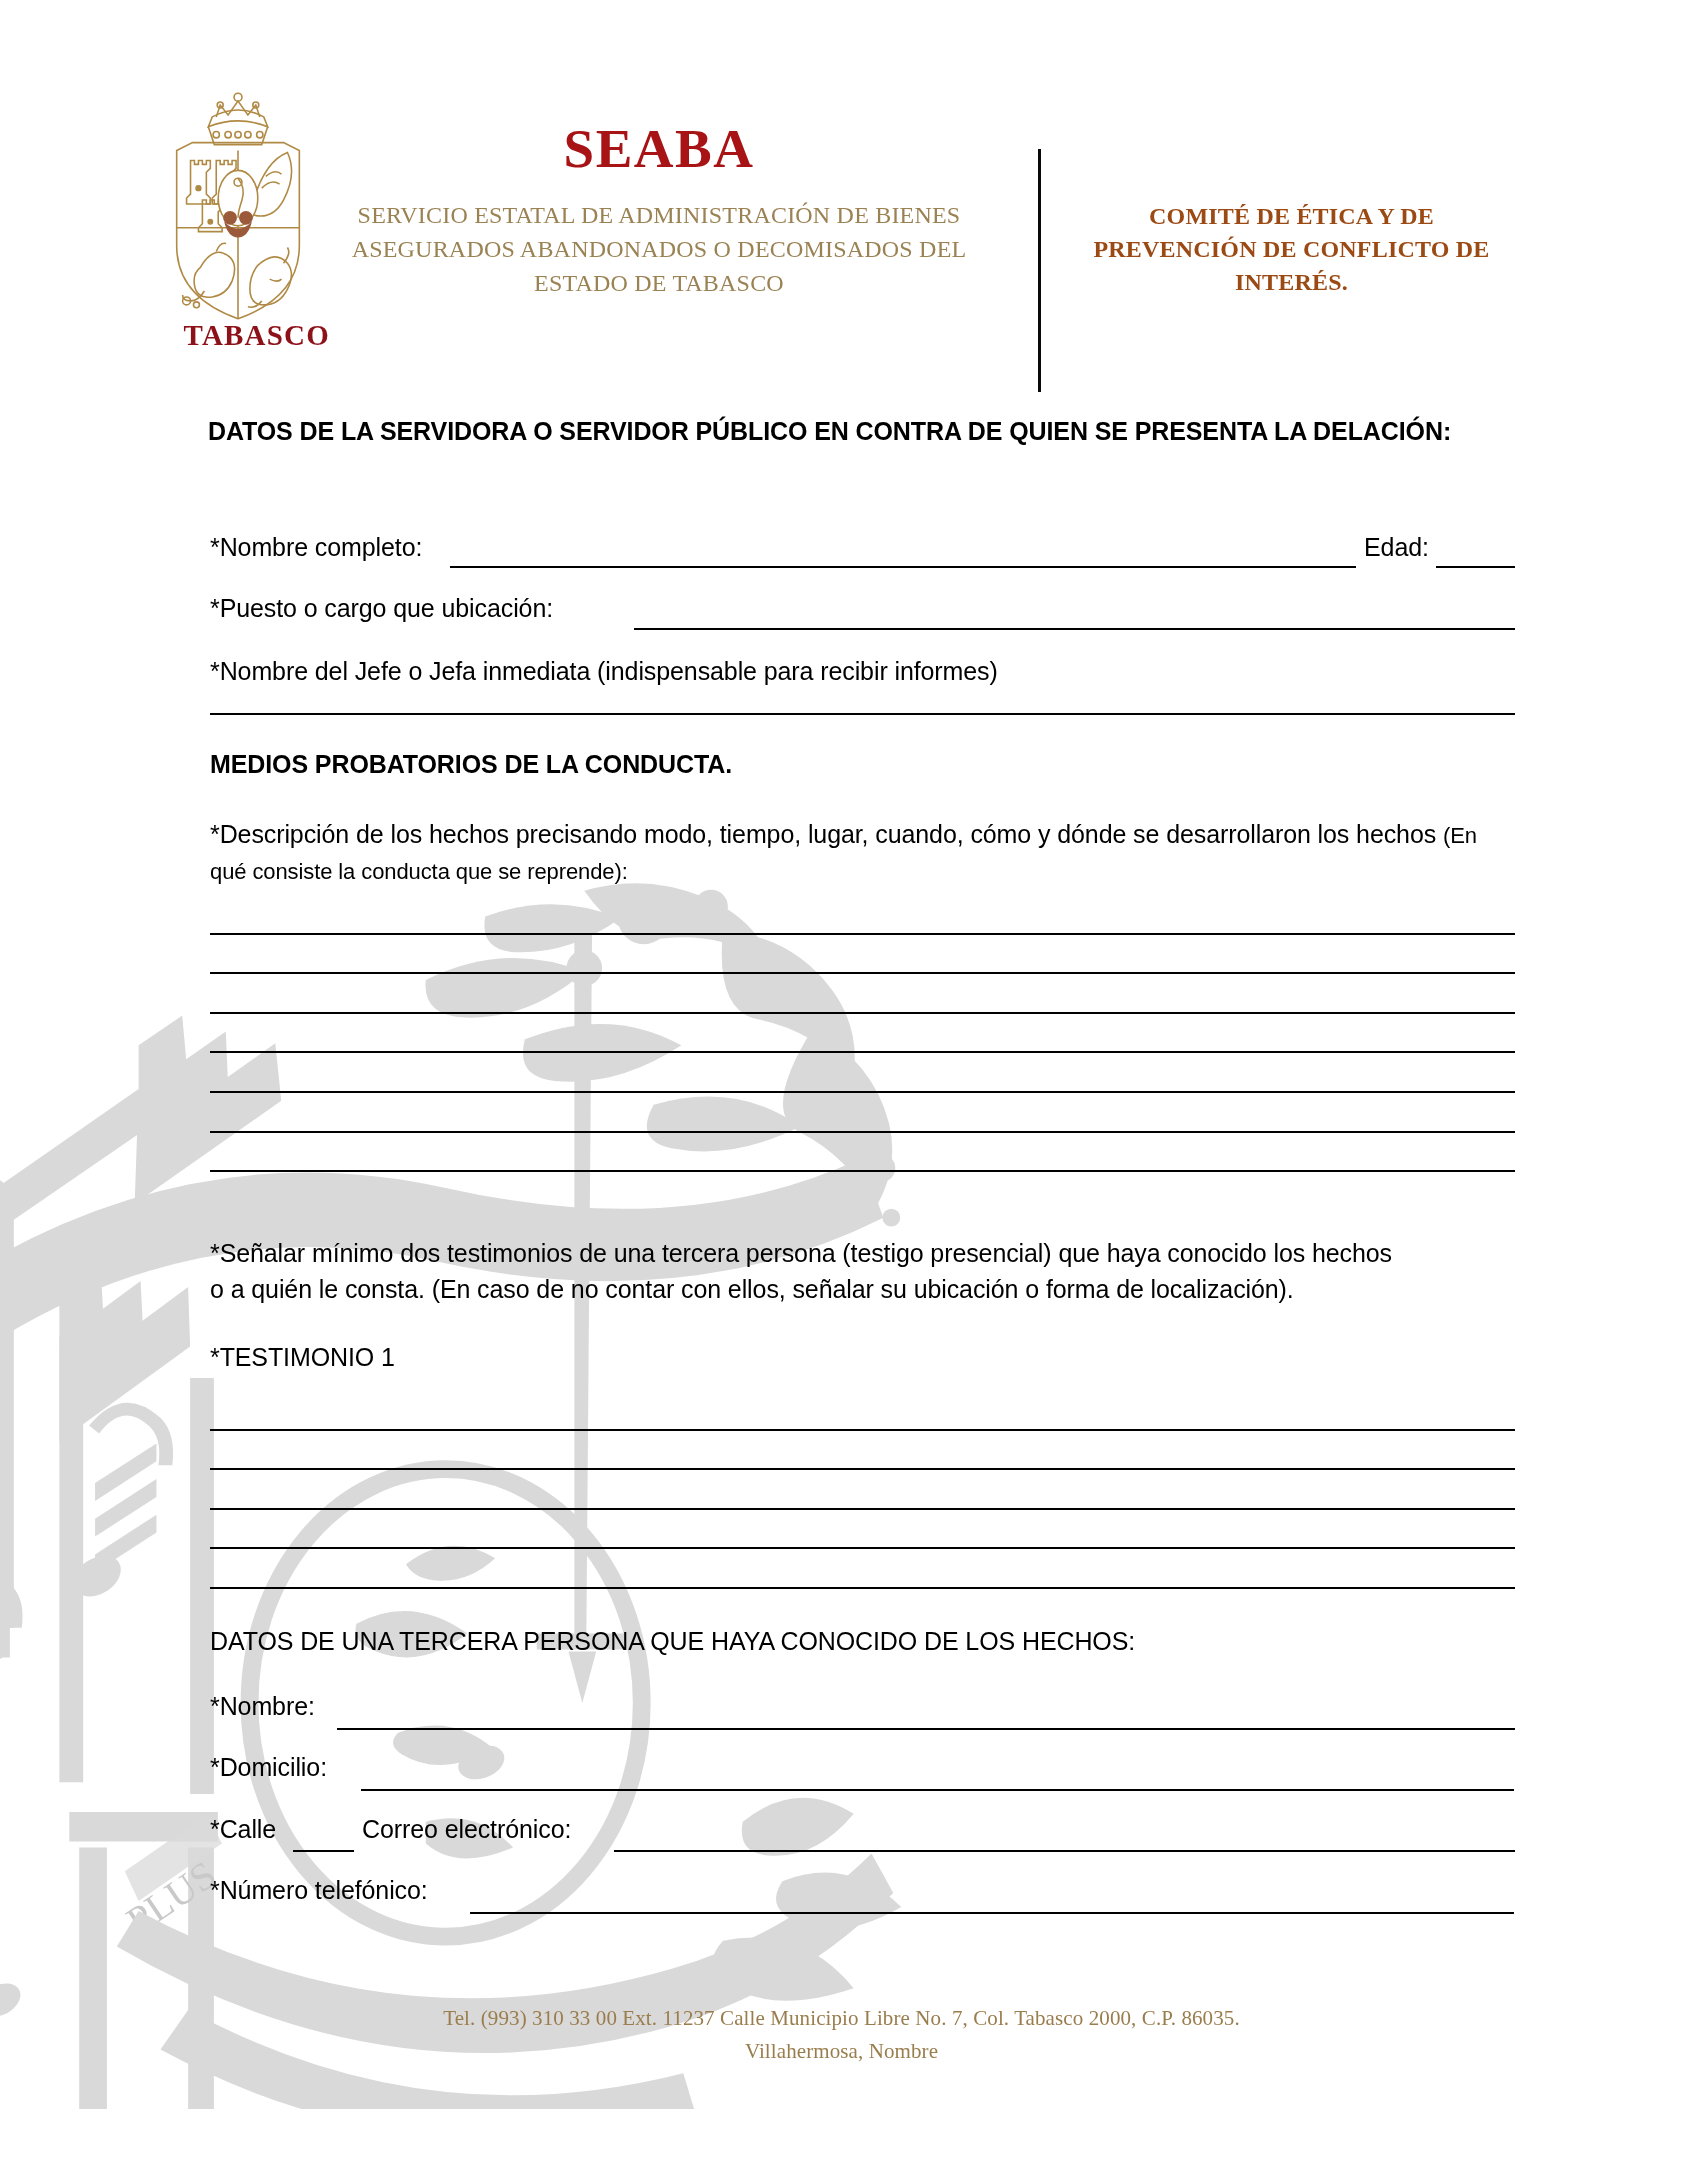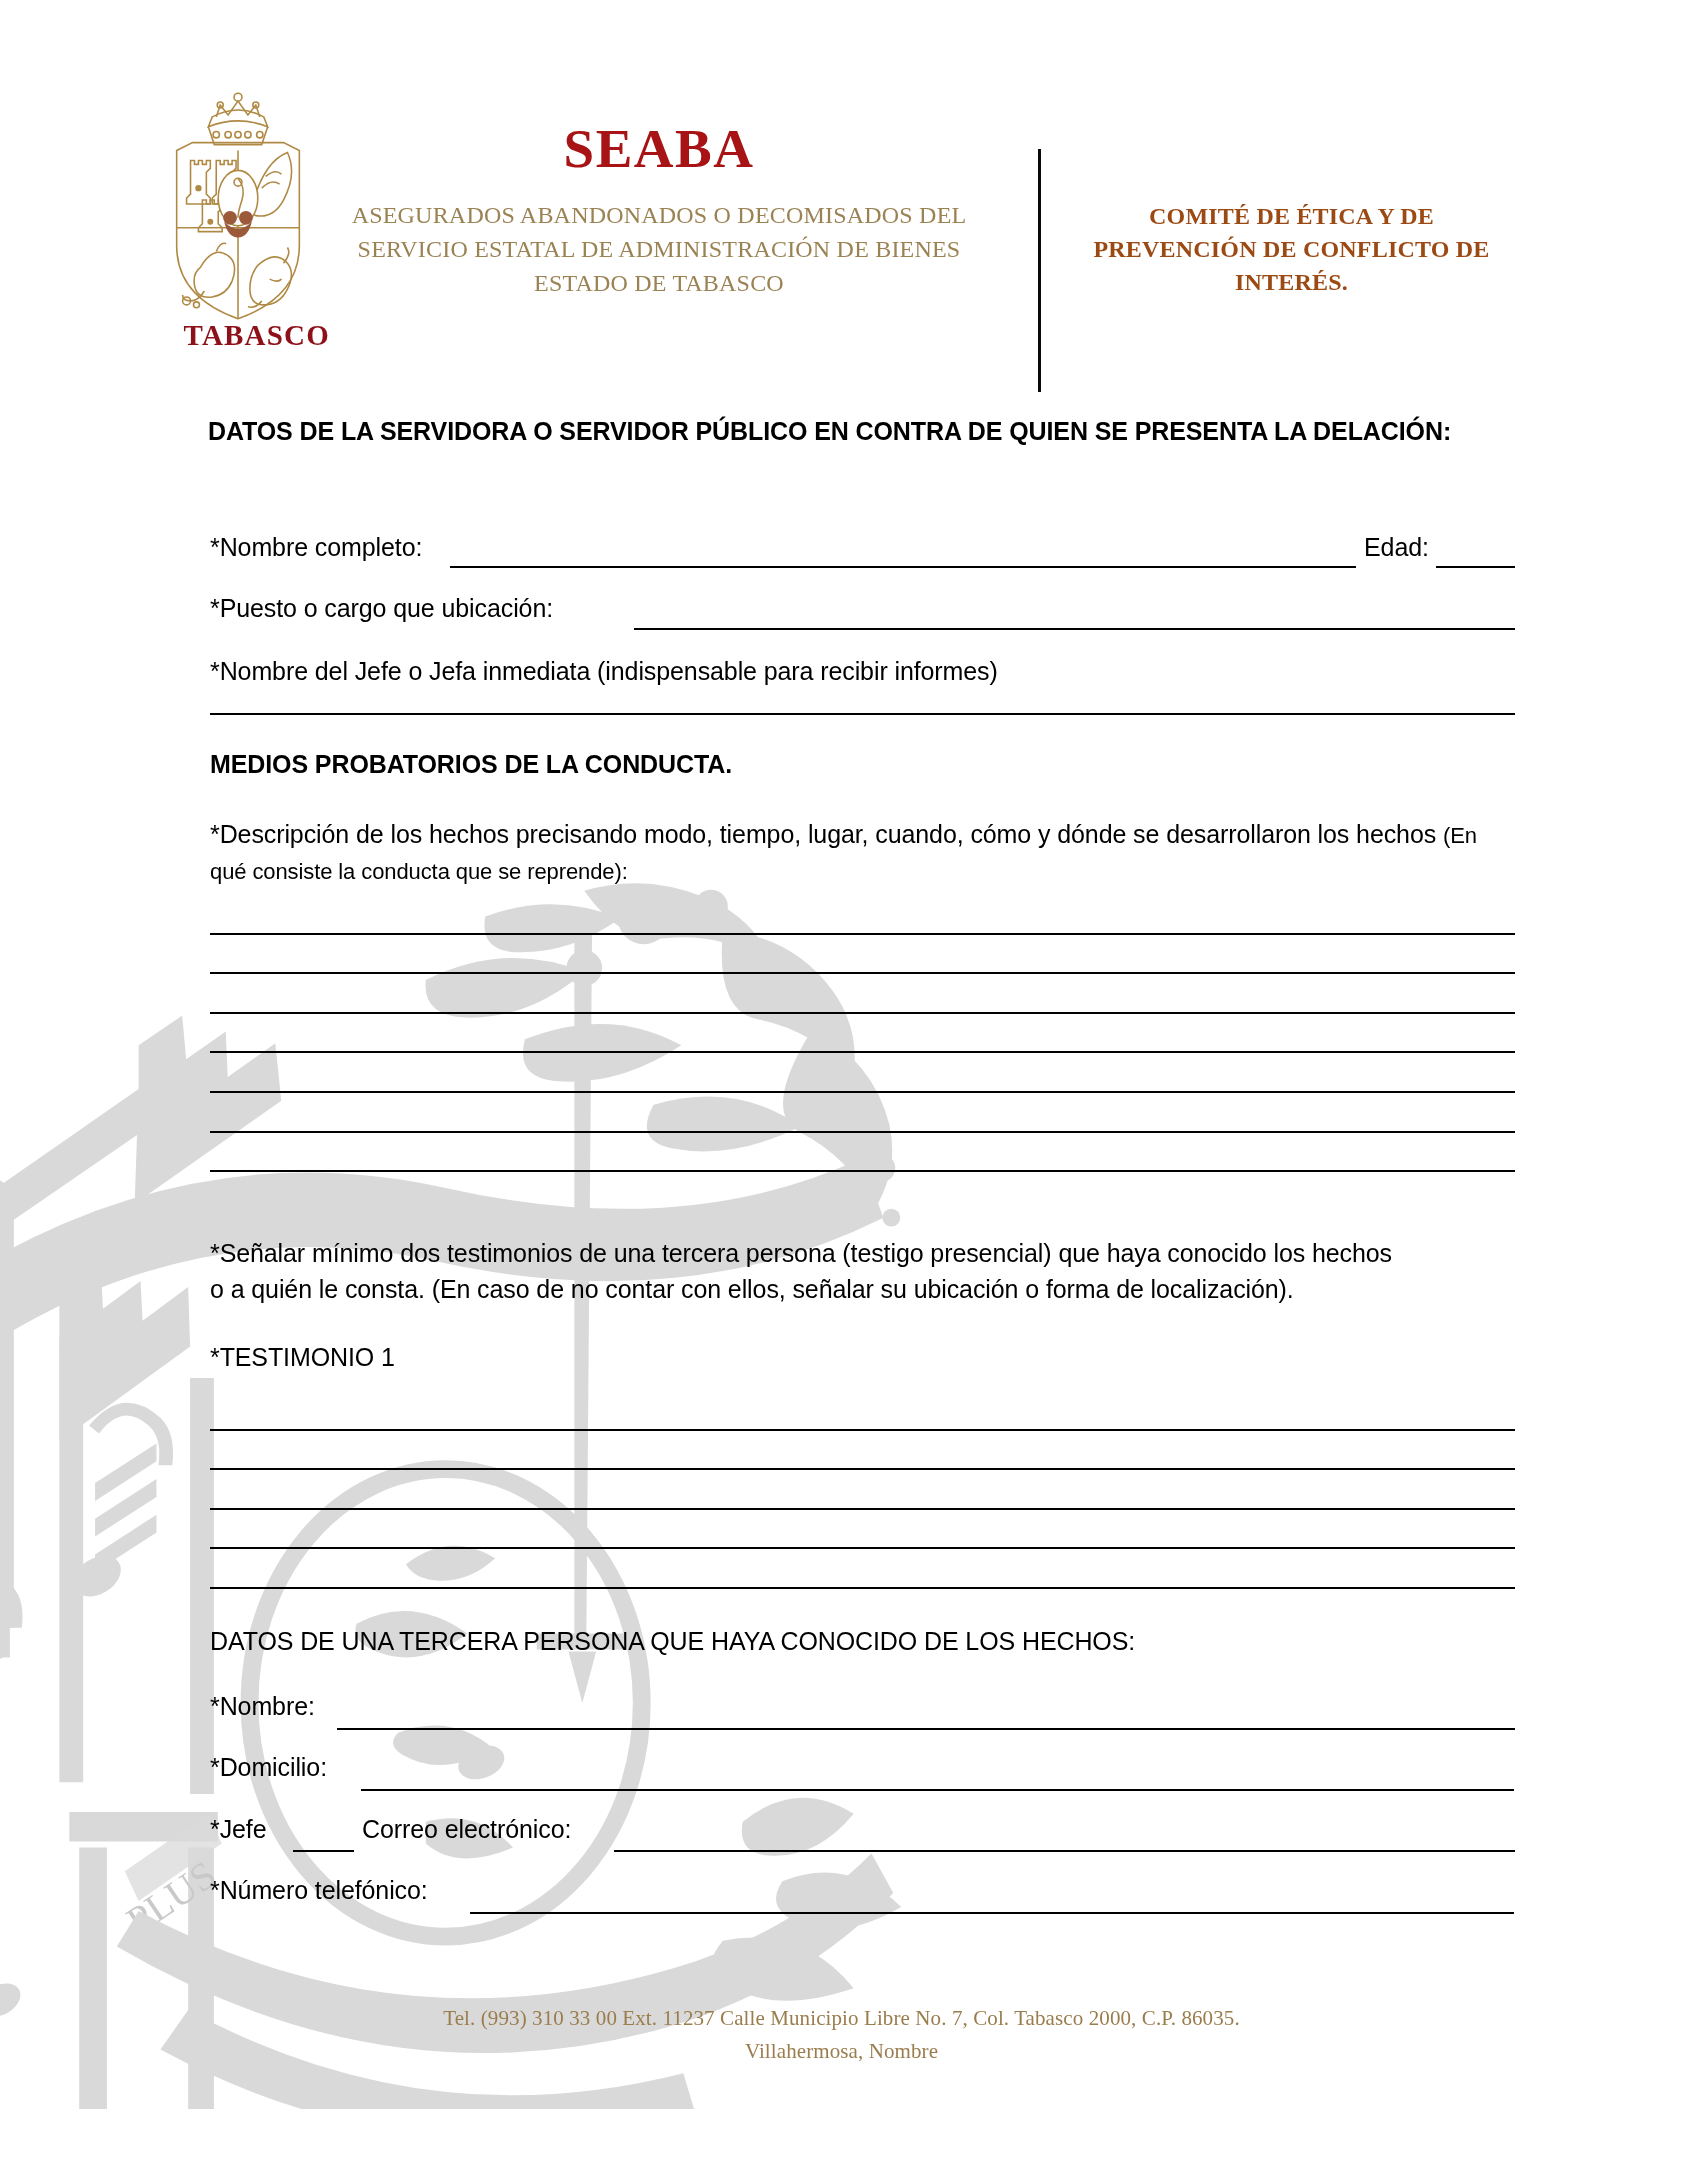--- a/index.html
+++ b/index.html
@@ -284,22 +284,22 @@
           <path d="M116 226 q-6 8 -14 6"></path>
           <path d="M124 204 q8 4 12 0"></path>
         </g>
       </svg>
     </div>
     <div class="crest-word">TABASCO</div>
 
     <div class="title-center">
       <div class="seaba">SEABA</div>
       <div class="seaba-sub">
+        <div>SERVICIO ESTATAL DE ADMINISTRACIÓN DE BIENES</div>
         <div>ASEGURADOS ABANDONADOS O DECOMISADOS DEL</div>
-        <div>SERVICIO ESTATAL DE ADMINISTRACIÓN DE BIENES</div>
         <div>ESTADO DE TABASCO</div>
       </div>
     </div>
 
     <div class="divider"></div>
 
     <div class="title-right">
       <div>COMITÉ DE ÉTICA Y DE</div>
       <div>PREVENCIÓN DE CONFLICTO DE</div>
       <div>INTERÉS.</div>
@@ -349,21 +349,21 @@
     <div class="rule" style="left:210px; top:1587px; width:1305px;"></div>
 
     <div class="blk" style="left:210px; top:1624px;">DATOS DE UNA TERCERA PERSONA QUE HAYA CONOCIDO DE LOS HECHOS:</div>
 
     <div class="blk" style="left:210px; top:1689px;">*Nombre:</div>
     <div class="rule" style="left:337px; top:1728px; width:1178px;"></div>
 
     <div class="blk" style="left:210px; top:1750px;">*Domicilio:</div>
     <div class="rule" style="left:361px; top:1789px; width:1153px;"></div>
 
-    <div class="blk" style="left:210px; top:1812px;">*Jefe</div>
+    <div class="blk" style="left:210px; top:1812px;">*Calle</div>
     <div class="rule" style="left:293px; top:1850px; width:61px;"></div>
     <div class="blk" style="left:362px; top:1812px;">Correo electrónico:</div>
     <div class="rule" style="left:614px; top:1850px; width:901px;"></div>
 
     <div class="blk" style="left:210px; top:1873px;">*Número telefónico:</div>
     <div class="rule" style="left:470px; top:1912px; width:1044px;"></div>
   </div>
 
   <div class="footer">
     <div class="nowrapline">Tel. (993)  310 33 00 Ext. 11237  Calle Municipio Libre No. 7, Col. Tabasco 2000, C.P. 86035.</div>

